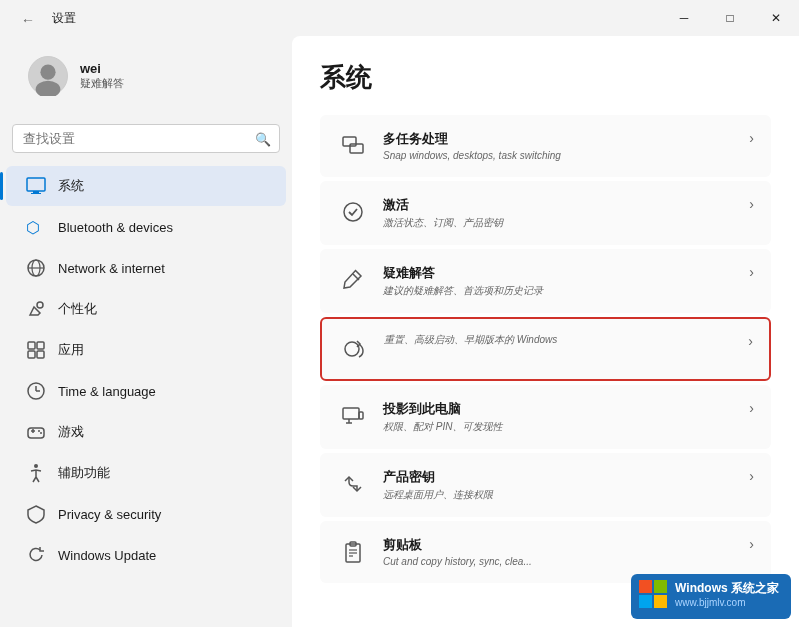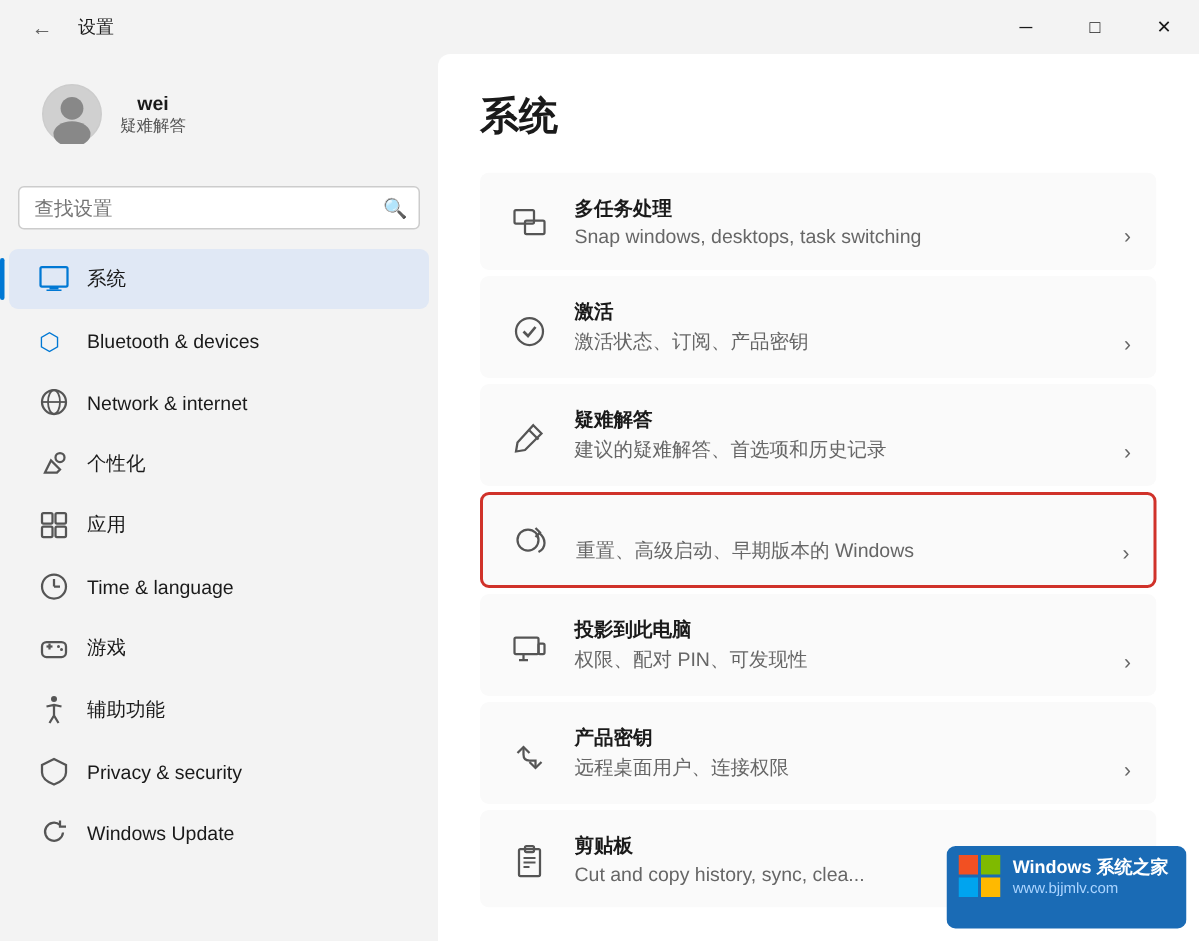--- a/index.html
+++ b/index.html
@@ -92,21 +92,21 @@
       height: 40px;
       border-radius: 50%;
       background: #d0d0d0;
       display: flex;
       align-items: center;
       justify-content: center;
       font-size: 22px;
       color: #666;
       border: 1px solid #ccc;
     }
-    .user-info { display: flex; flex-direction: column; align-items: center; }
+    .user-info { display: flex; flex-direction: column; }
     .user-name { font-size: 13px; font-weight: 600; color: #1a1a1a; }
     .user-type { font-size: 11px; color: #555; }
 
     
     .search-box {
       margin: 8px 12px 12px;
       position: relative;
     }
     .search-input {
       width: 100%;
@@ -182,21 +182,21 @@
 
     
     .settings-list {
       display: flex;
       flex-direction: column;
       gap: 2px;
     }
 
     .settings-item {
       display: flex;
-      align-items: flex-end;
+      align-items: flex-start;
       padding: 14px 16px;
       border-radius: 6px;
       cursor: pointer;
       border: 1px solid transparent;
       background: #fafafa;
       margin-bottom: 2px;
     }
     .settings-item.highlighted {
       border: 2px solid #d0322a;
       background: #fafafa;
@@ -213,37 +213,38 @@
       flex-shrink: 0;
     }
     .settings-item-text { flex: 1; }
     .settings-item-title {
       font-size: 13px;
       font-weight: 600;
       color: #1a1a1a;
       margin-bottom: 2px;
     }
     .settings-item-desc {
-      font-size: 13px;
+      font-size: 10px;
       color: #666;
+      font-style: italic;
     }
     .settings-item-arrow {
       font-size: 14px;
       color: #666;
       margin-left: 8px;
     }
 
     
     .watermark {
       position: absolute;
       bottom: 8px;
       right: 8px;
       background: #1a6bb5;
       color: white;
-      padding: 6px 12px 21px 8px;
+      padding: 6px 12px 11px 8px;
       border-radius: 6px;
       display: flex;
       align-items: center;
       gap: 8px;
       font-size: 11px;
       z-index: 100;
     }
     .watermark-logo {
       width: 28px;
       height: 28px;

